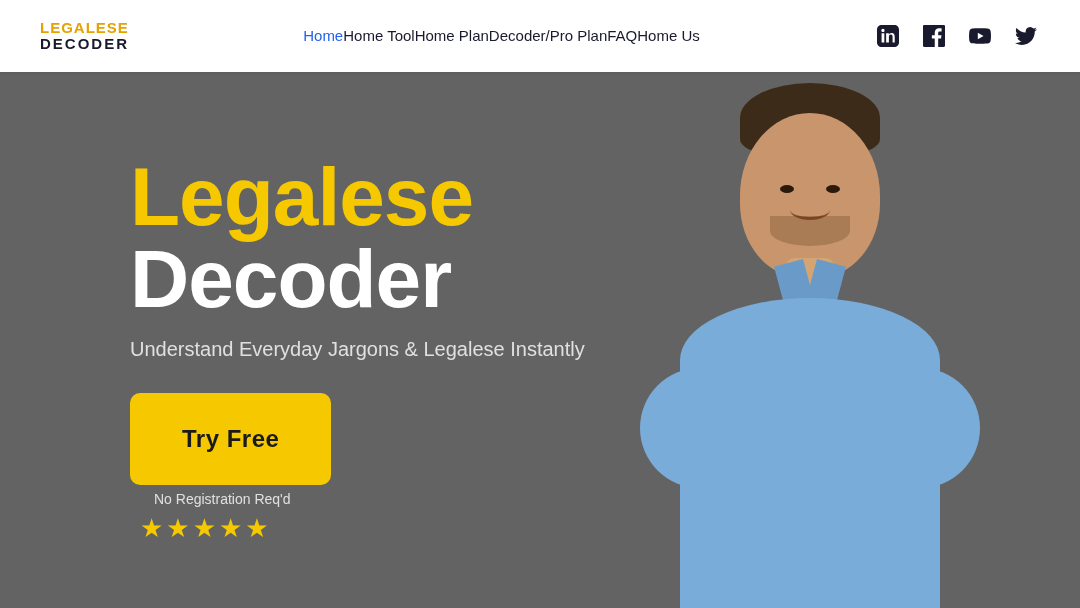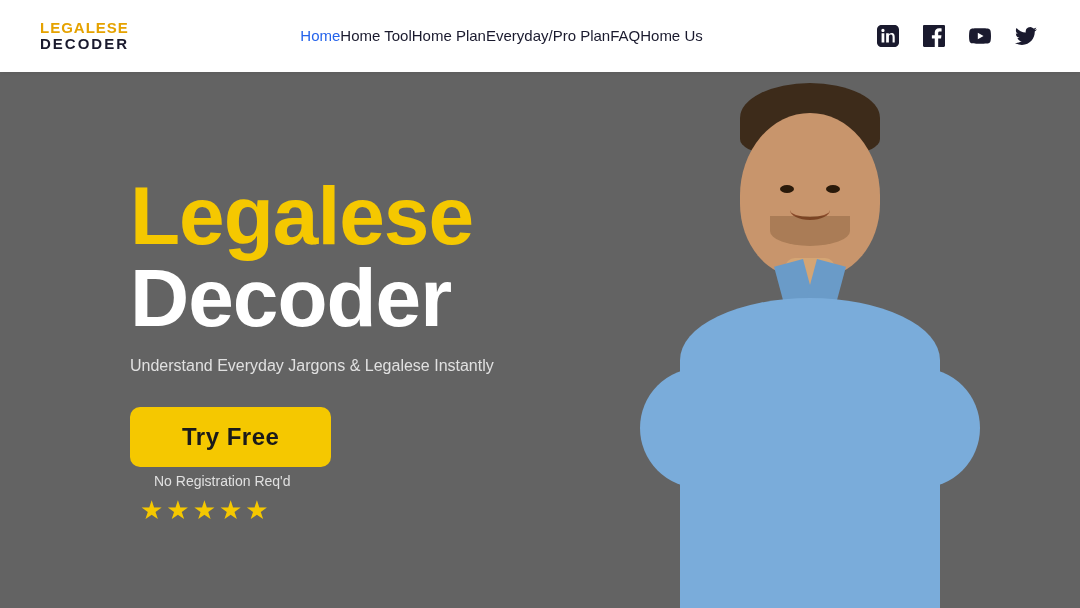--- a/index.html
+++ b/index.html
@@ -95,40 +95,40 @@
       letter-spacing: -1px;
     }
     .hero-title-white {
       font-size: 82px;
       font-weight: 900;
       color: #ffffff;
       line-height: 1.0;
       letter-spacing: -1px;
     }
     .hero-subtitle {
-      font-size: 16px;
+      font-size: 20px;
       color: #e0e0e0;
       margin-top: 18px;
       font-weight: 400;
     }
     .cta-section {
       margin-top: 32px;
       display: flex;
       flex-direction: column;
       align-items: flex-start;
       gap: 6px;
     }
     .try-free-btn {
       background: #f5c800;
       color: #1a1a1a;
       border: none;
       border-radius: 10px;
       font-size: 24px;
       font-weight: 800;
-      padding: 16px 52px;
+      padding: 32px 52px;
       cursor: pointer;
       letter-spacing: 0.5px;
     }
     .no-reg {
       font-size: 14px;
       color: #e0e0e0;
       margin-left: 24px;
     }
     .stars {
       display: flex;
@@ -291,21 +291,21 @@
     <li>
       <a href="#" class="active">Home</a>
     </li>
     <li>
       <a href="#">Home Tool</a>
     </li>
     <li>
       <a href="#">Home Plan</a>
     </li>
     <li>
-      <a href="#">Everyday/Pro Plan</a>
+      <a href="#">Decoder/Pro Plan</a>
     </li>
     <li>
       <a href="#">FAQ</a>
     </li>
     <li>
       <a href="#">Home Us</a>
     </li>
   </ul>
 
   <div class="social-icons">

